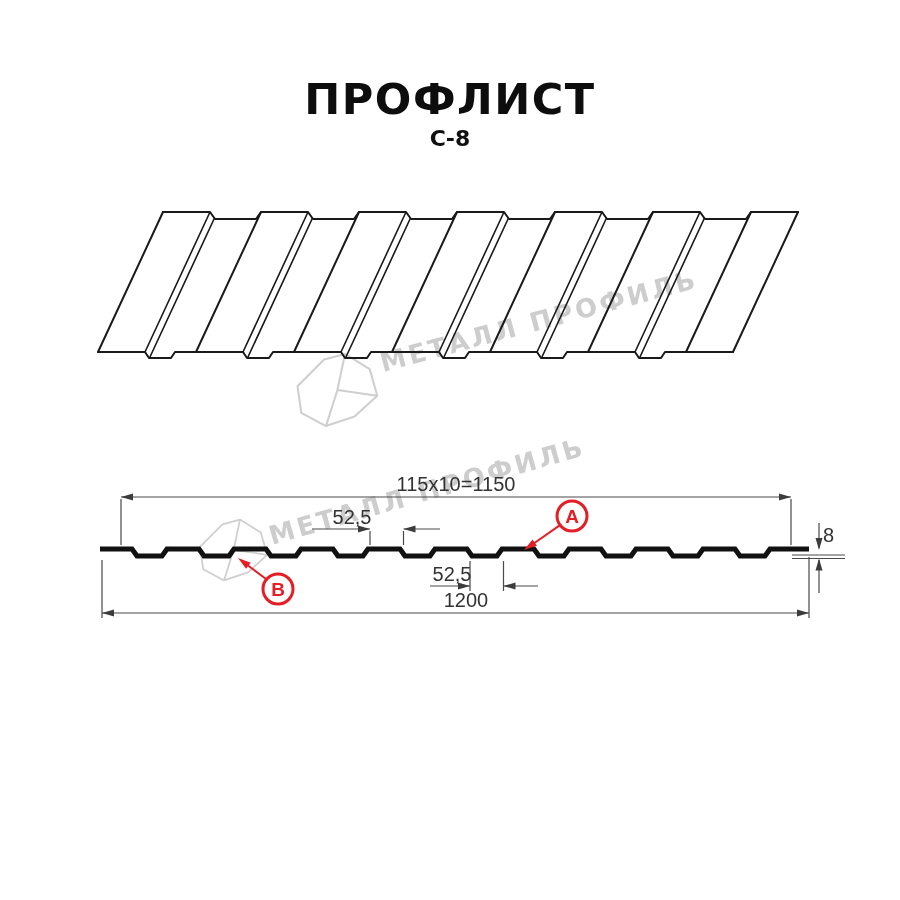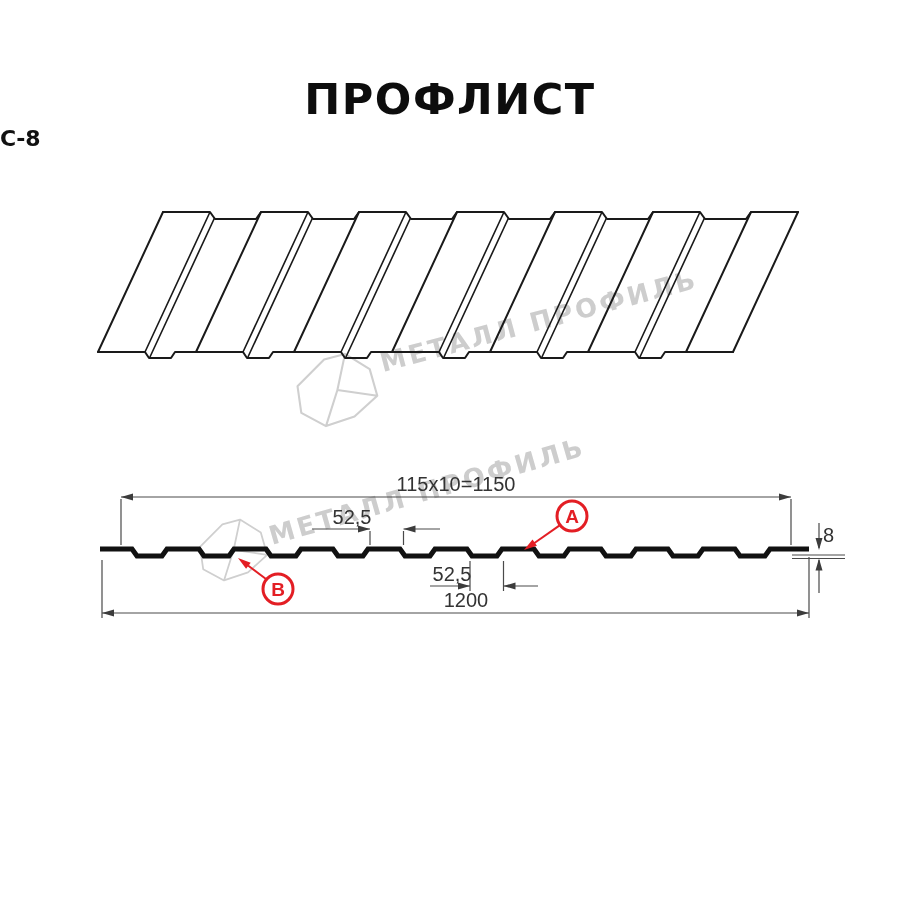--- a/index.html
+++ b/index.html
@@ -5,21 +5,21 @@
   html,body{margin:0;padding:0;background:#ffffff;}
   .stage{
     position:relative;width:900px;height:900px;background:#ffffff;overflow:hidden;
     font-family:"DejaVu Sans","Liberation Sans",sans-serif;
   }
   .title{
     position:absolute;left:0;right:0;top:74px;text-align:center;
     font-size:43px;font-weight:800;letter-spacing:1.5px;color:#0d0d0d;
   }
   .subtitle{
-    position:absolute;left:0;right:0;top:126px;text-align:left;
+    position:absolute;left:0;right:0;top:126px;text-align:center;
     font-size:22px;font-weight:600;color:#111111;
   }
   .note{
     position:absolute;left:0;right:0;top:793px;text-align:center;
     font-size:22px;font-weight:500;letter-spacing:1px;color:#262626;
   }
   svg.drawing{position:absolute;left:0;top:0;}
   .ln{stroke:#1a1a1a;stroke-width:2;fill:none;stroke-linejoin:round;stroke-linecap:round;}
   .ln-thin{stroke:#1a1a1a;stroke-width:1.6;fill:none;stroke-linejoin:round;}
   .profile{stroke:#111111;stroke-width:5;fill:none;stroke-linejoin:miter;}

